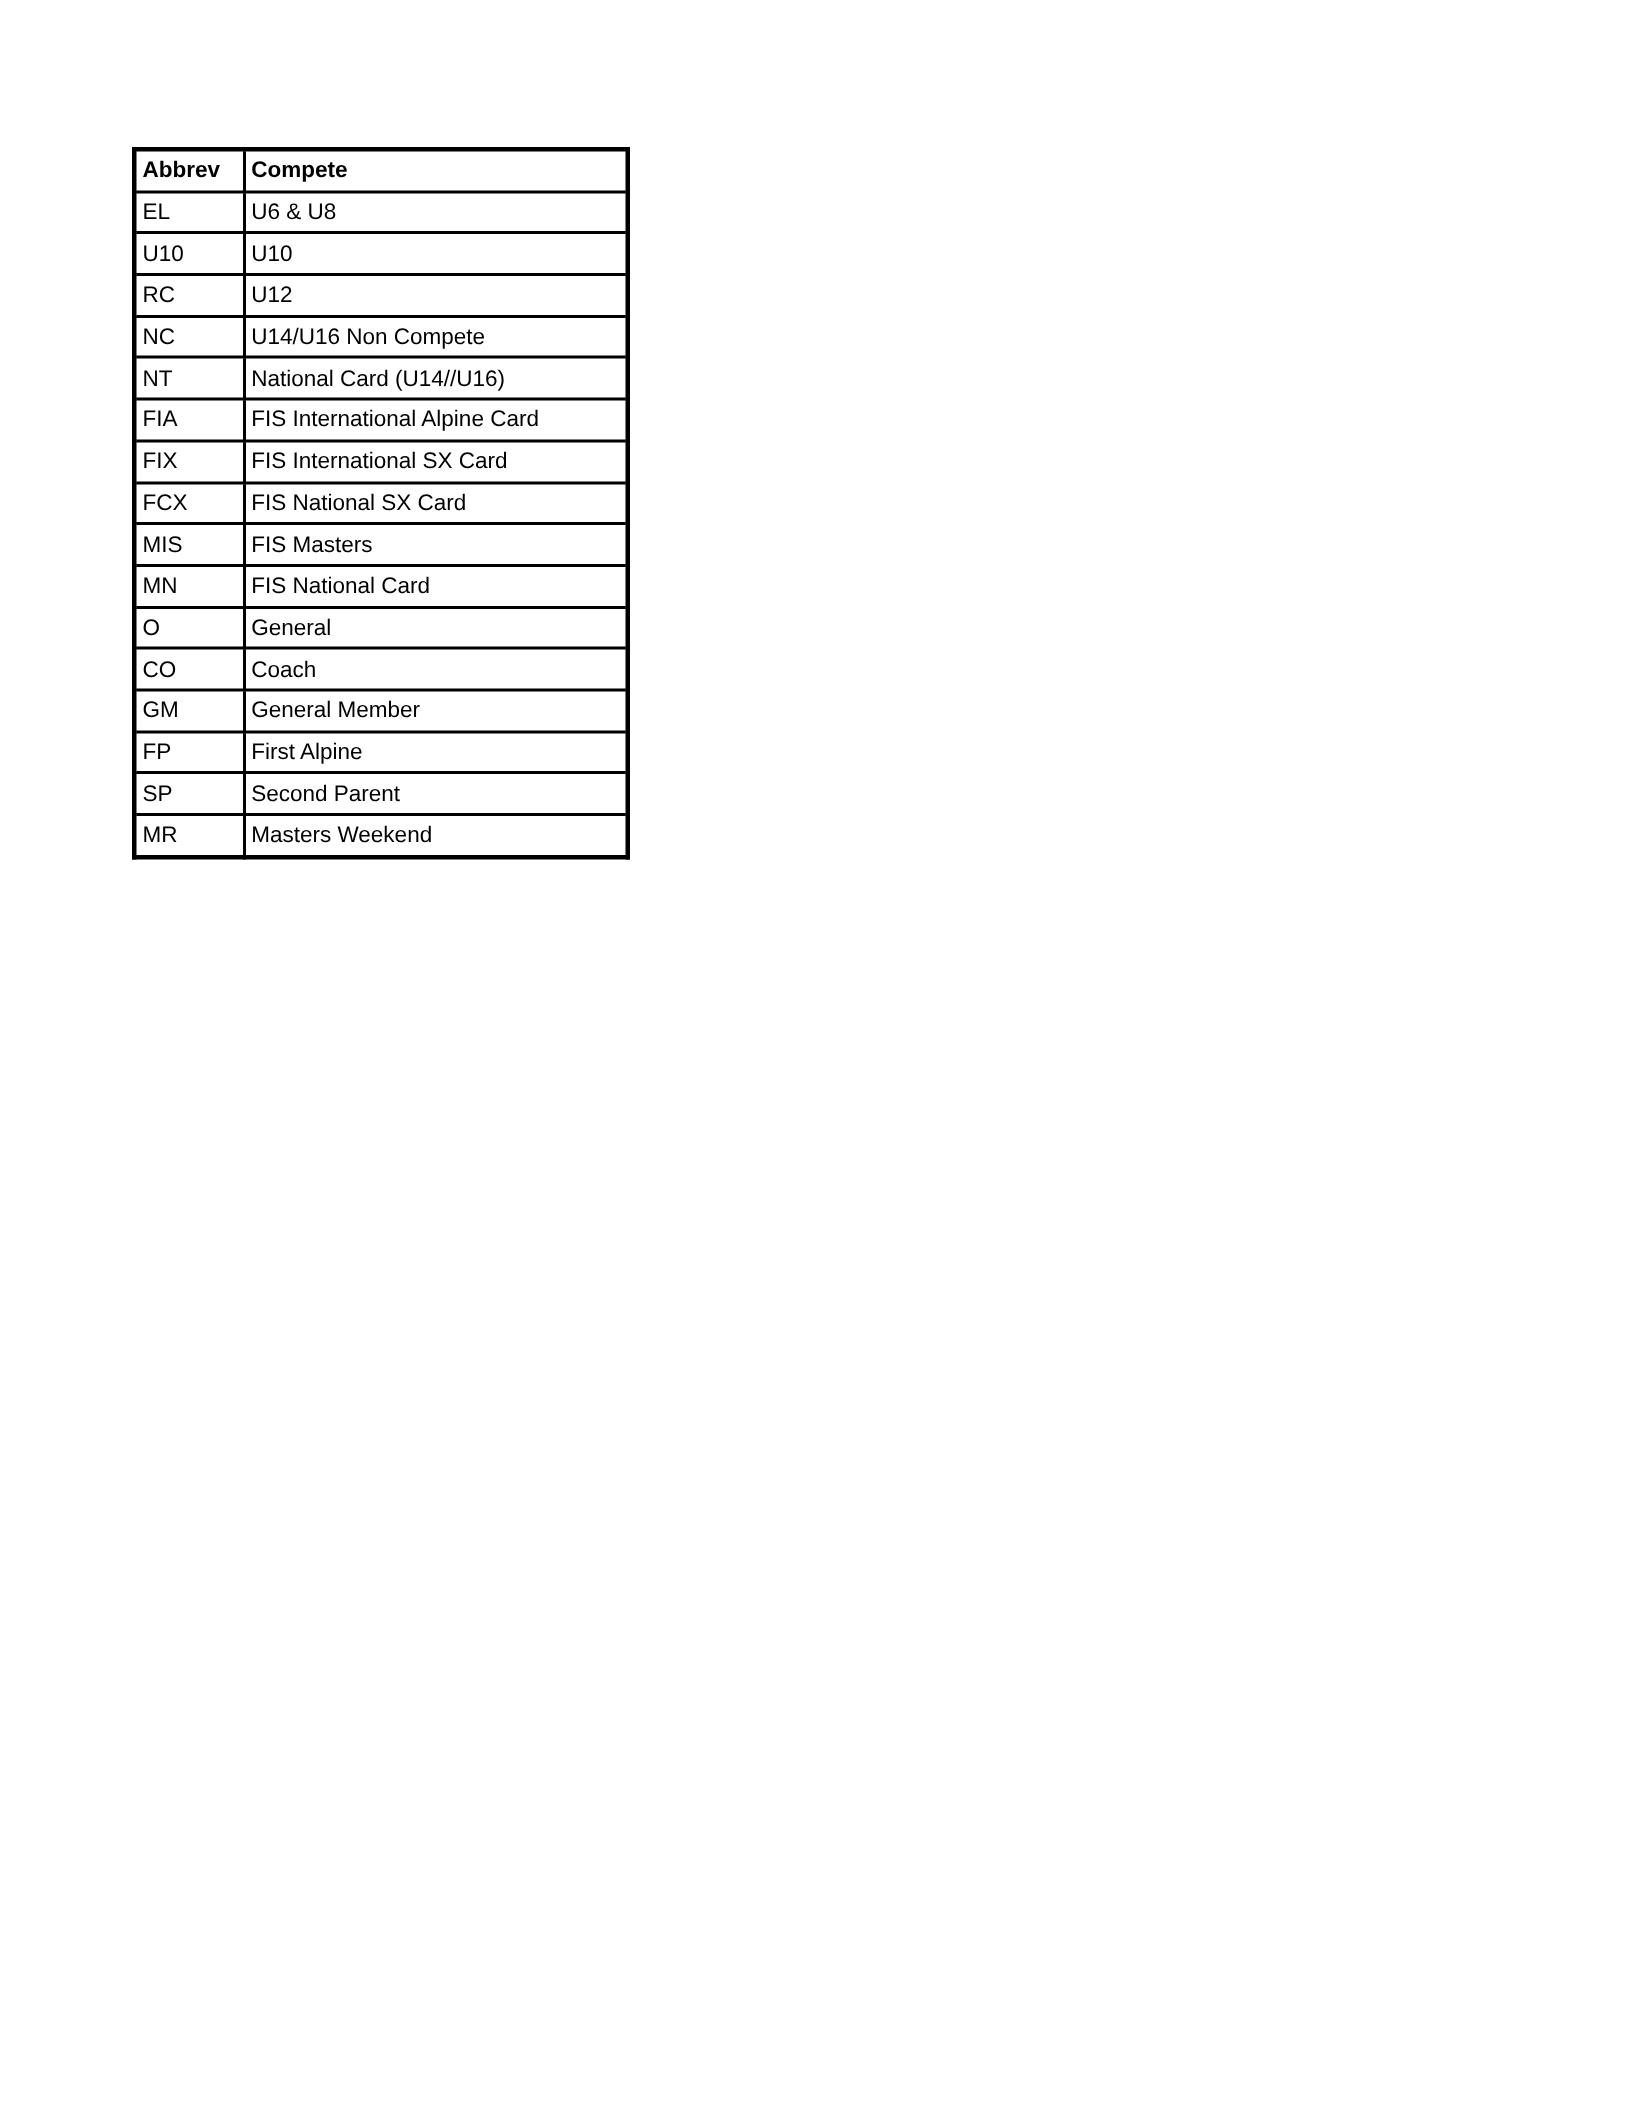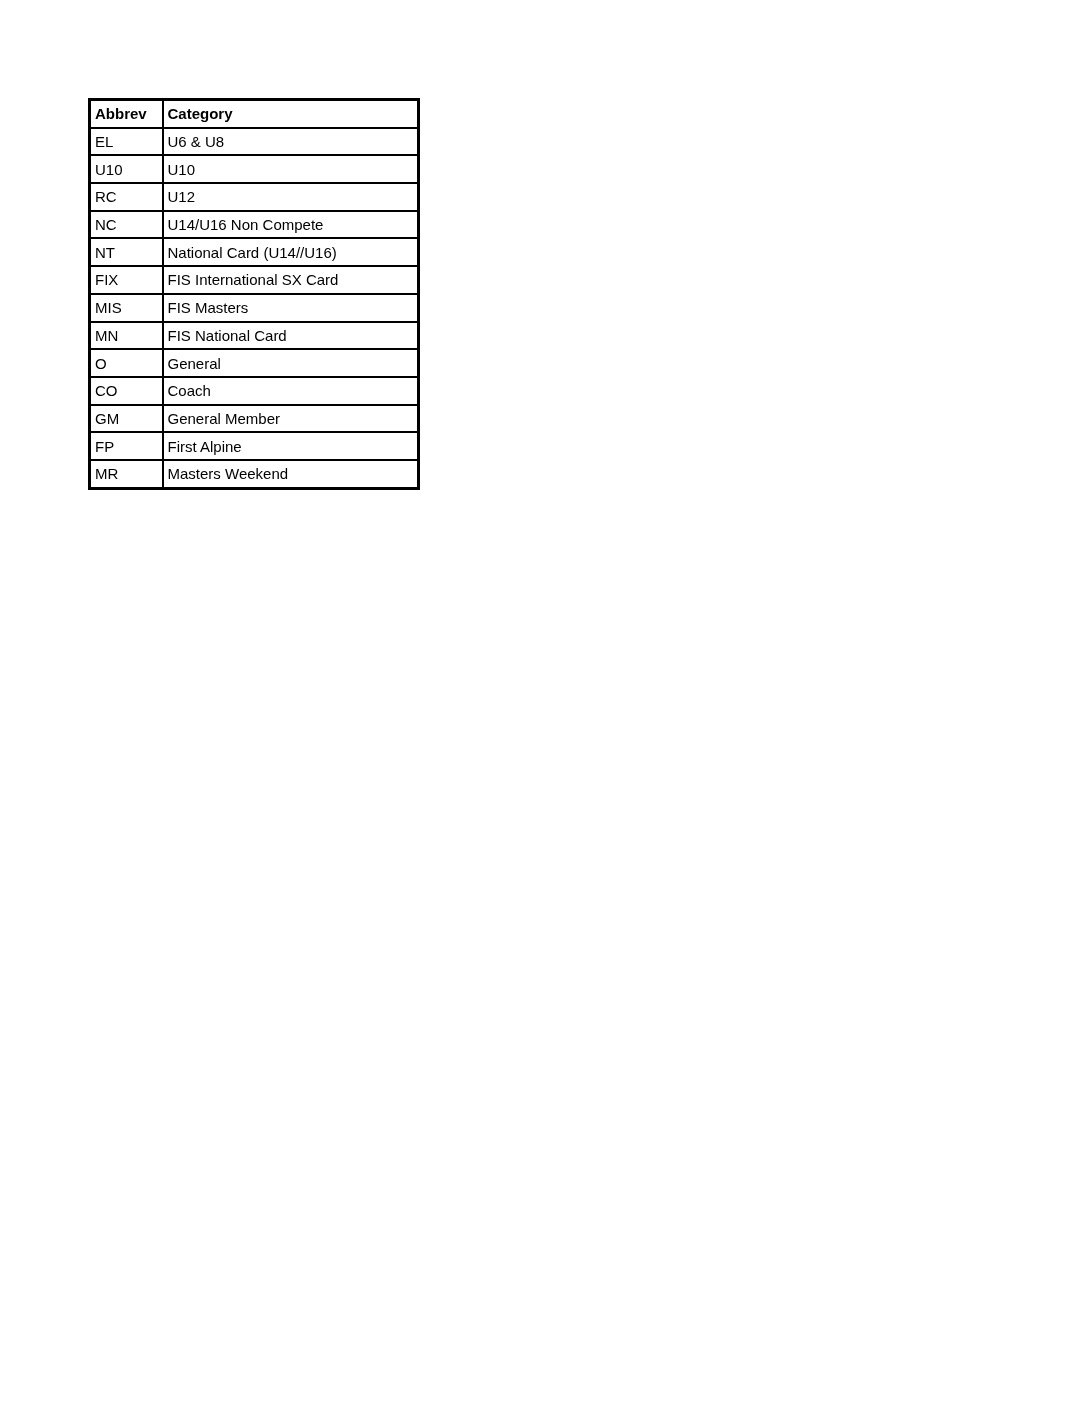--- a/index.html
+++ b/index.html
@@ -51,21 +51,21 @@
 
 <div class="page">
   <table class="abbrev-table">
     <colgroup>
       <col class="abbrev-col">
       <col class="category-col">
     </colgroup>
     <thead>
       <tr>
         <th>Abbrev</th>
-        <th>Category</th>
+        <th>Compete</th>
       </tr>
     </thead>
     <tbody>
         <tr>
           <td>EL</td>
           <td>U6 &amp; U8</td>
         </tr>
         <tr>
           <td>U10</td>
           <td>U10</td>
@@ -76,22 +76,30 @@
         </tr>
         <tr>
           <td>NC</td>
           <td>U14/U16 Non Compete</td>
         </tr>
         <tr>
           <td>NT</td>
           <td>National Card (U14//U16)</td>
         </tr>
         <tr>
+          <td>FIA</td>
+          <td>FIS International Alpine Card</td>
+        </tr>
+        <tr>
           <td>FIX</td>
           <td>FIS International SX Card</td>
+        </tr>
+        <tr>
+          <td>FCX</td>
+          <td>FIS National SX Card</td>
         </tr>
         <tr>
           <td>MIS</td>
           <td>FIS Masters</td>
         </tr>
         <tr>
           <td>MN</td>
           <td>FIS National Card</td>
         </tr>
         <tr>
@@ -104,18 +112,22 @@
         </tr>
         <tr>
           <td>GM</td>
           <td>General Member</td>
         </tr>
         <tr>
           <td>FP</td>
           <td>First Alpine</td>
         </tr>
         <tr>
+          <td>SP</td>
+          <td>Second Parent</td>
+        </tr>
+        <tr>
           <td>MR</td>
           <td>Masters Weekend</td>
         </tr>
       </tbody>
   </table>
 </div>
 
 </body></html>

